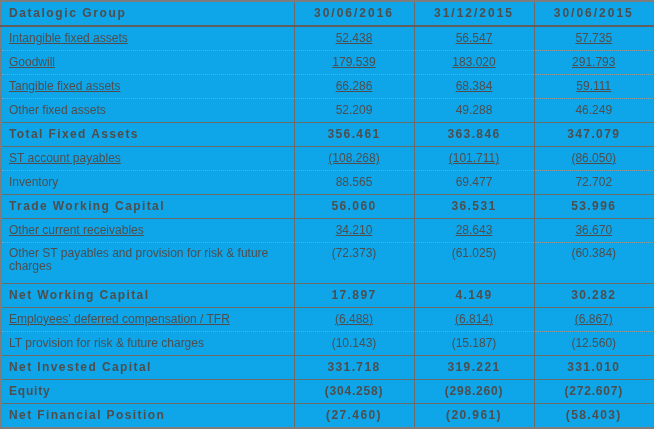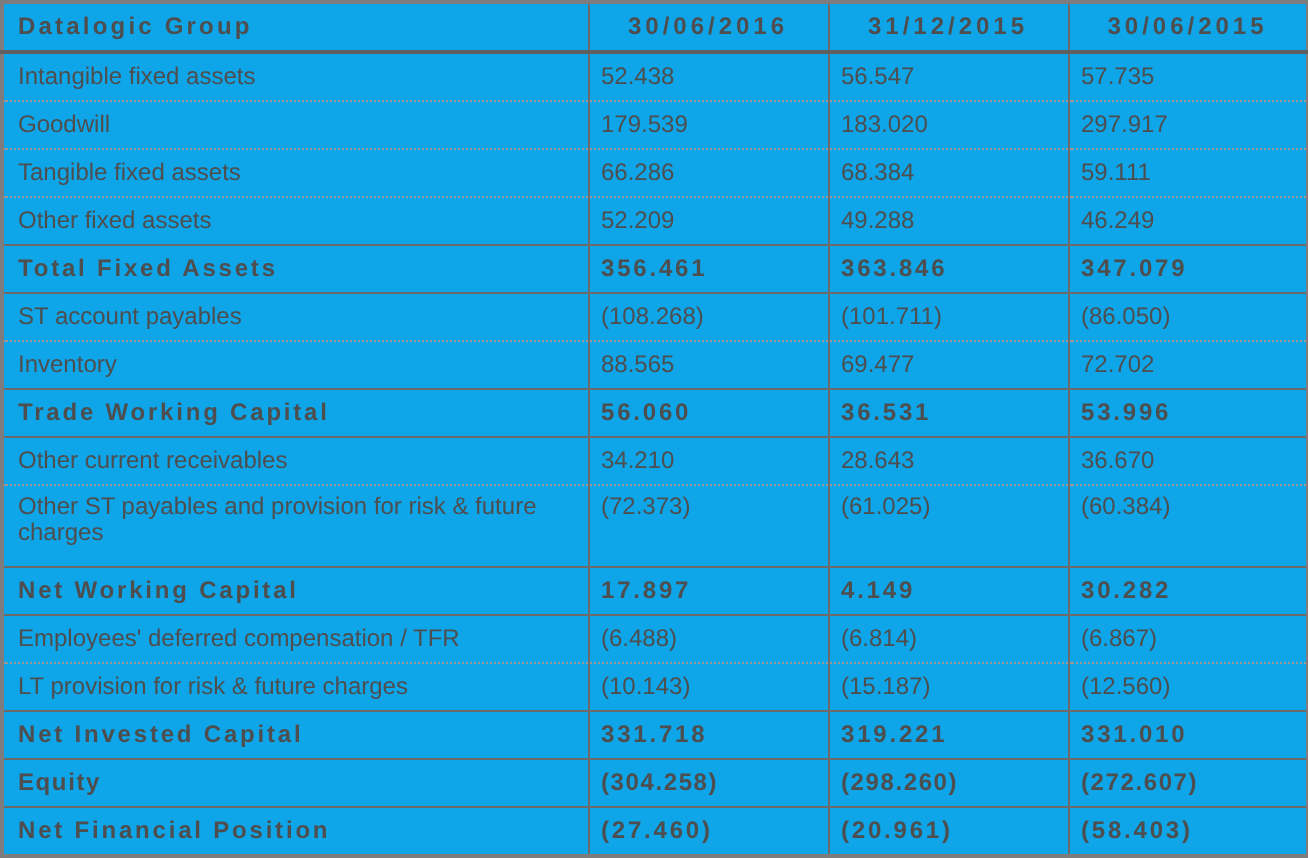--- a/index.html
+++ b/index.html
@@ -40,23 +40,23 @@
   thead th {
     height: 25px;
     border-bottom: 2px solid #5f5f5f;
     font-weight: bold;
     letter-spacing: 1.6px;
   }
   th.label { text-align: left; padding-left: 7px; }
   th.val   { letter-spacing: 2px; }
   
   td.label { text-align: left; padding-left: 7px; }
-  td.val   { text-align: left; }
+  td.val   { text-align: center; }
   
-  tr.b-dotted td { border-bottom: 1px dotted #9a9a9a; }
+  tr.b-dotted td { border-bottom: 1px dotted #9a9a9a; text-decoration: underline; }
   tr.b-solid  td { border-bottom: 1px solid #6b6b6b; }
   tr.b-none   td { border-bottom: none; }
   
   tr.s-bold td   { font-weight: bold; letter-spacing: 1.4px; }
   tr.s-italic td { font-weight: bold; letter-spacing: 0.8px; }
   
   tr.r-tall td { height: 36px; vertical-align: top; padding-top: 4px; margin-left: 32px; }
   tr.row td { height: 20px; }
 </style>
 </head>
@@ -82,21 +82,21 @@
         <tr class="row s-normal b-dotted">
           <td class="label">Intangible fixed assets</td>
           <td class="val">52.438</td>
           <td class="val">56.547</td>
           <td class="val">57.735</td>
         </tr>
         <tr class="row s-normal b-dotted">
           <td class="label">Goodwill</td>
           <td class="val">179.539</td>
           <td class="val">183.020</td>
-          <td class="val">297.917</td>
+          <td class="val">291.793</td>
         </tr>
         <tr class="row s-normal b-dotted">
           <td class="label">Tangible fixed assets</td>
           <td class="val">66.286</td>
           <td class="val">68.384</td>
           <td class="val">59.111</td>
         </tr>
         <tr class="row s-normal b-solid">
           <td class="label">Other fixed assets</td>
           <td class="val">52.209</td>

